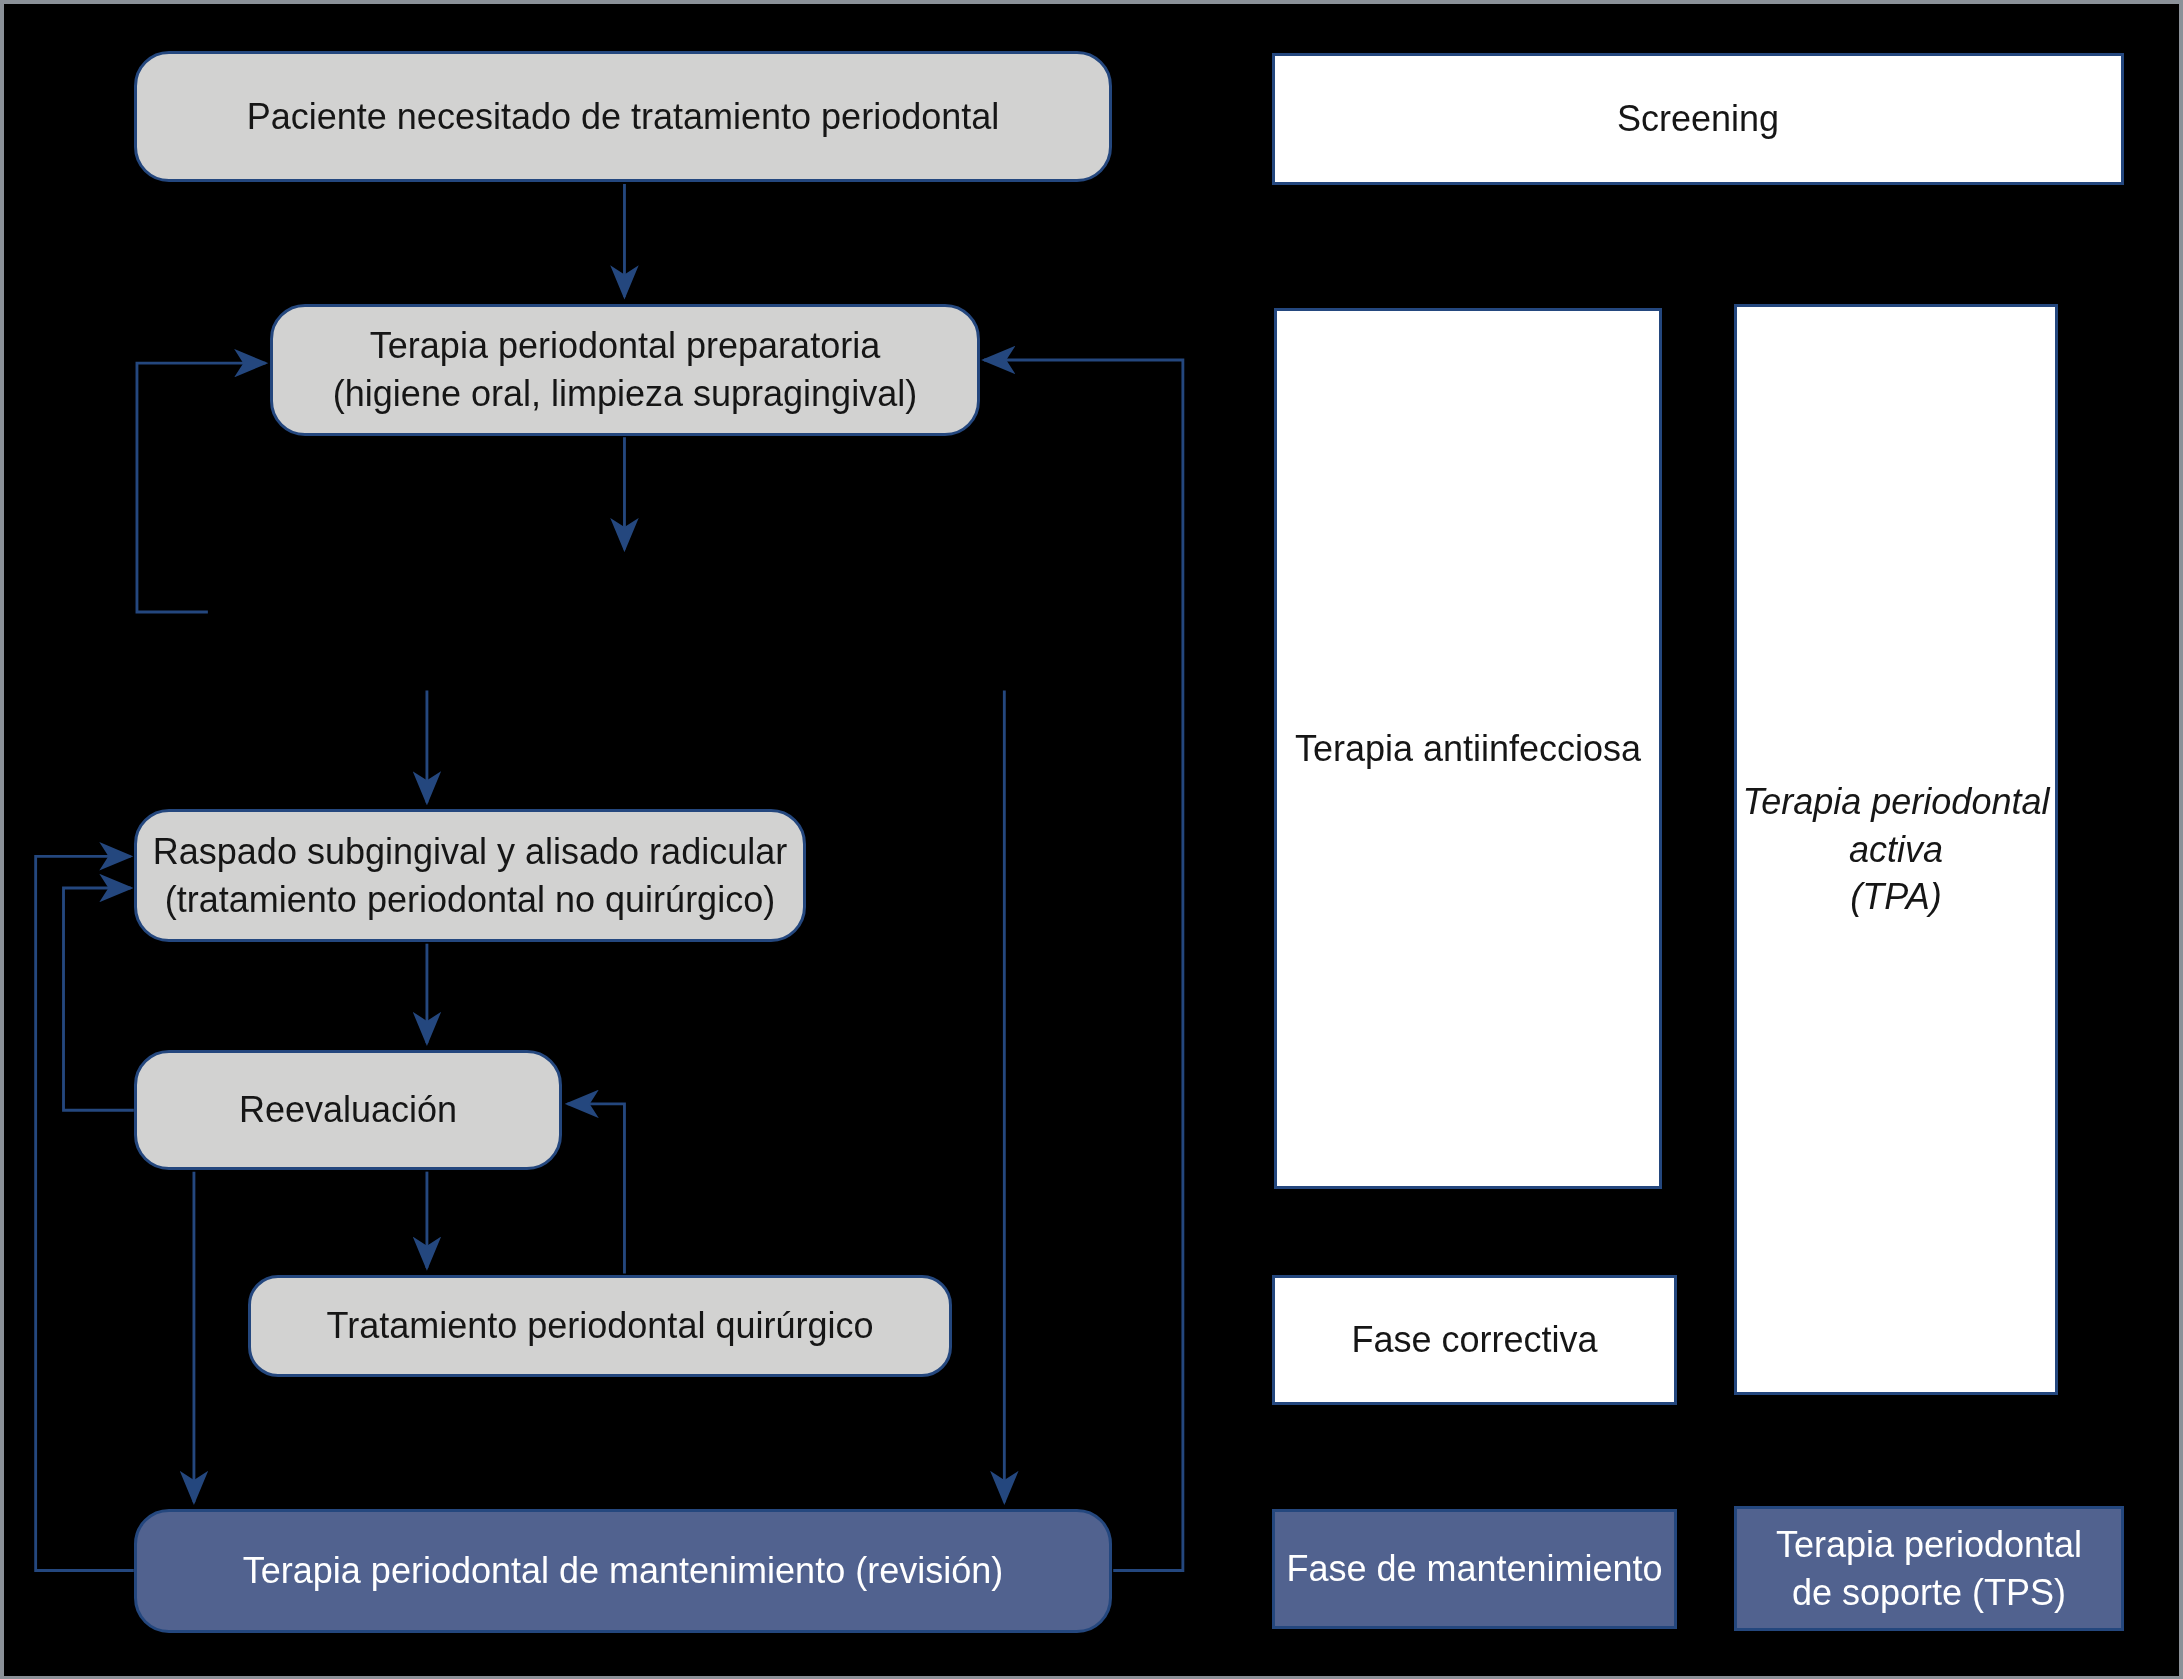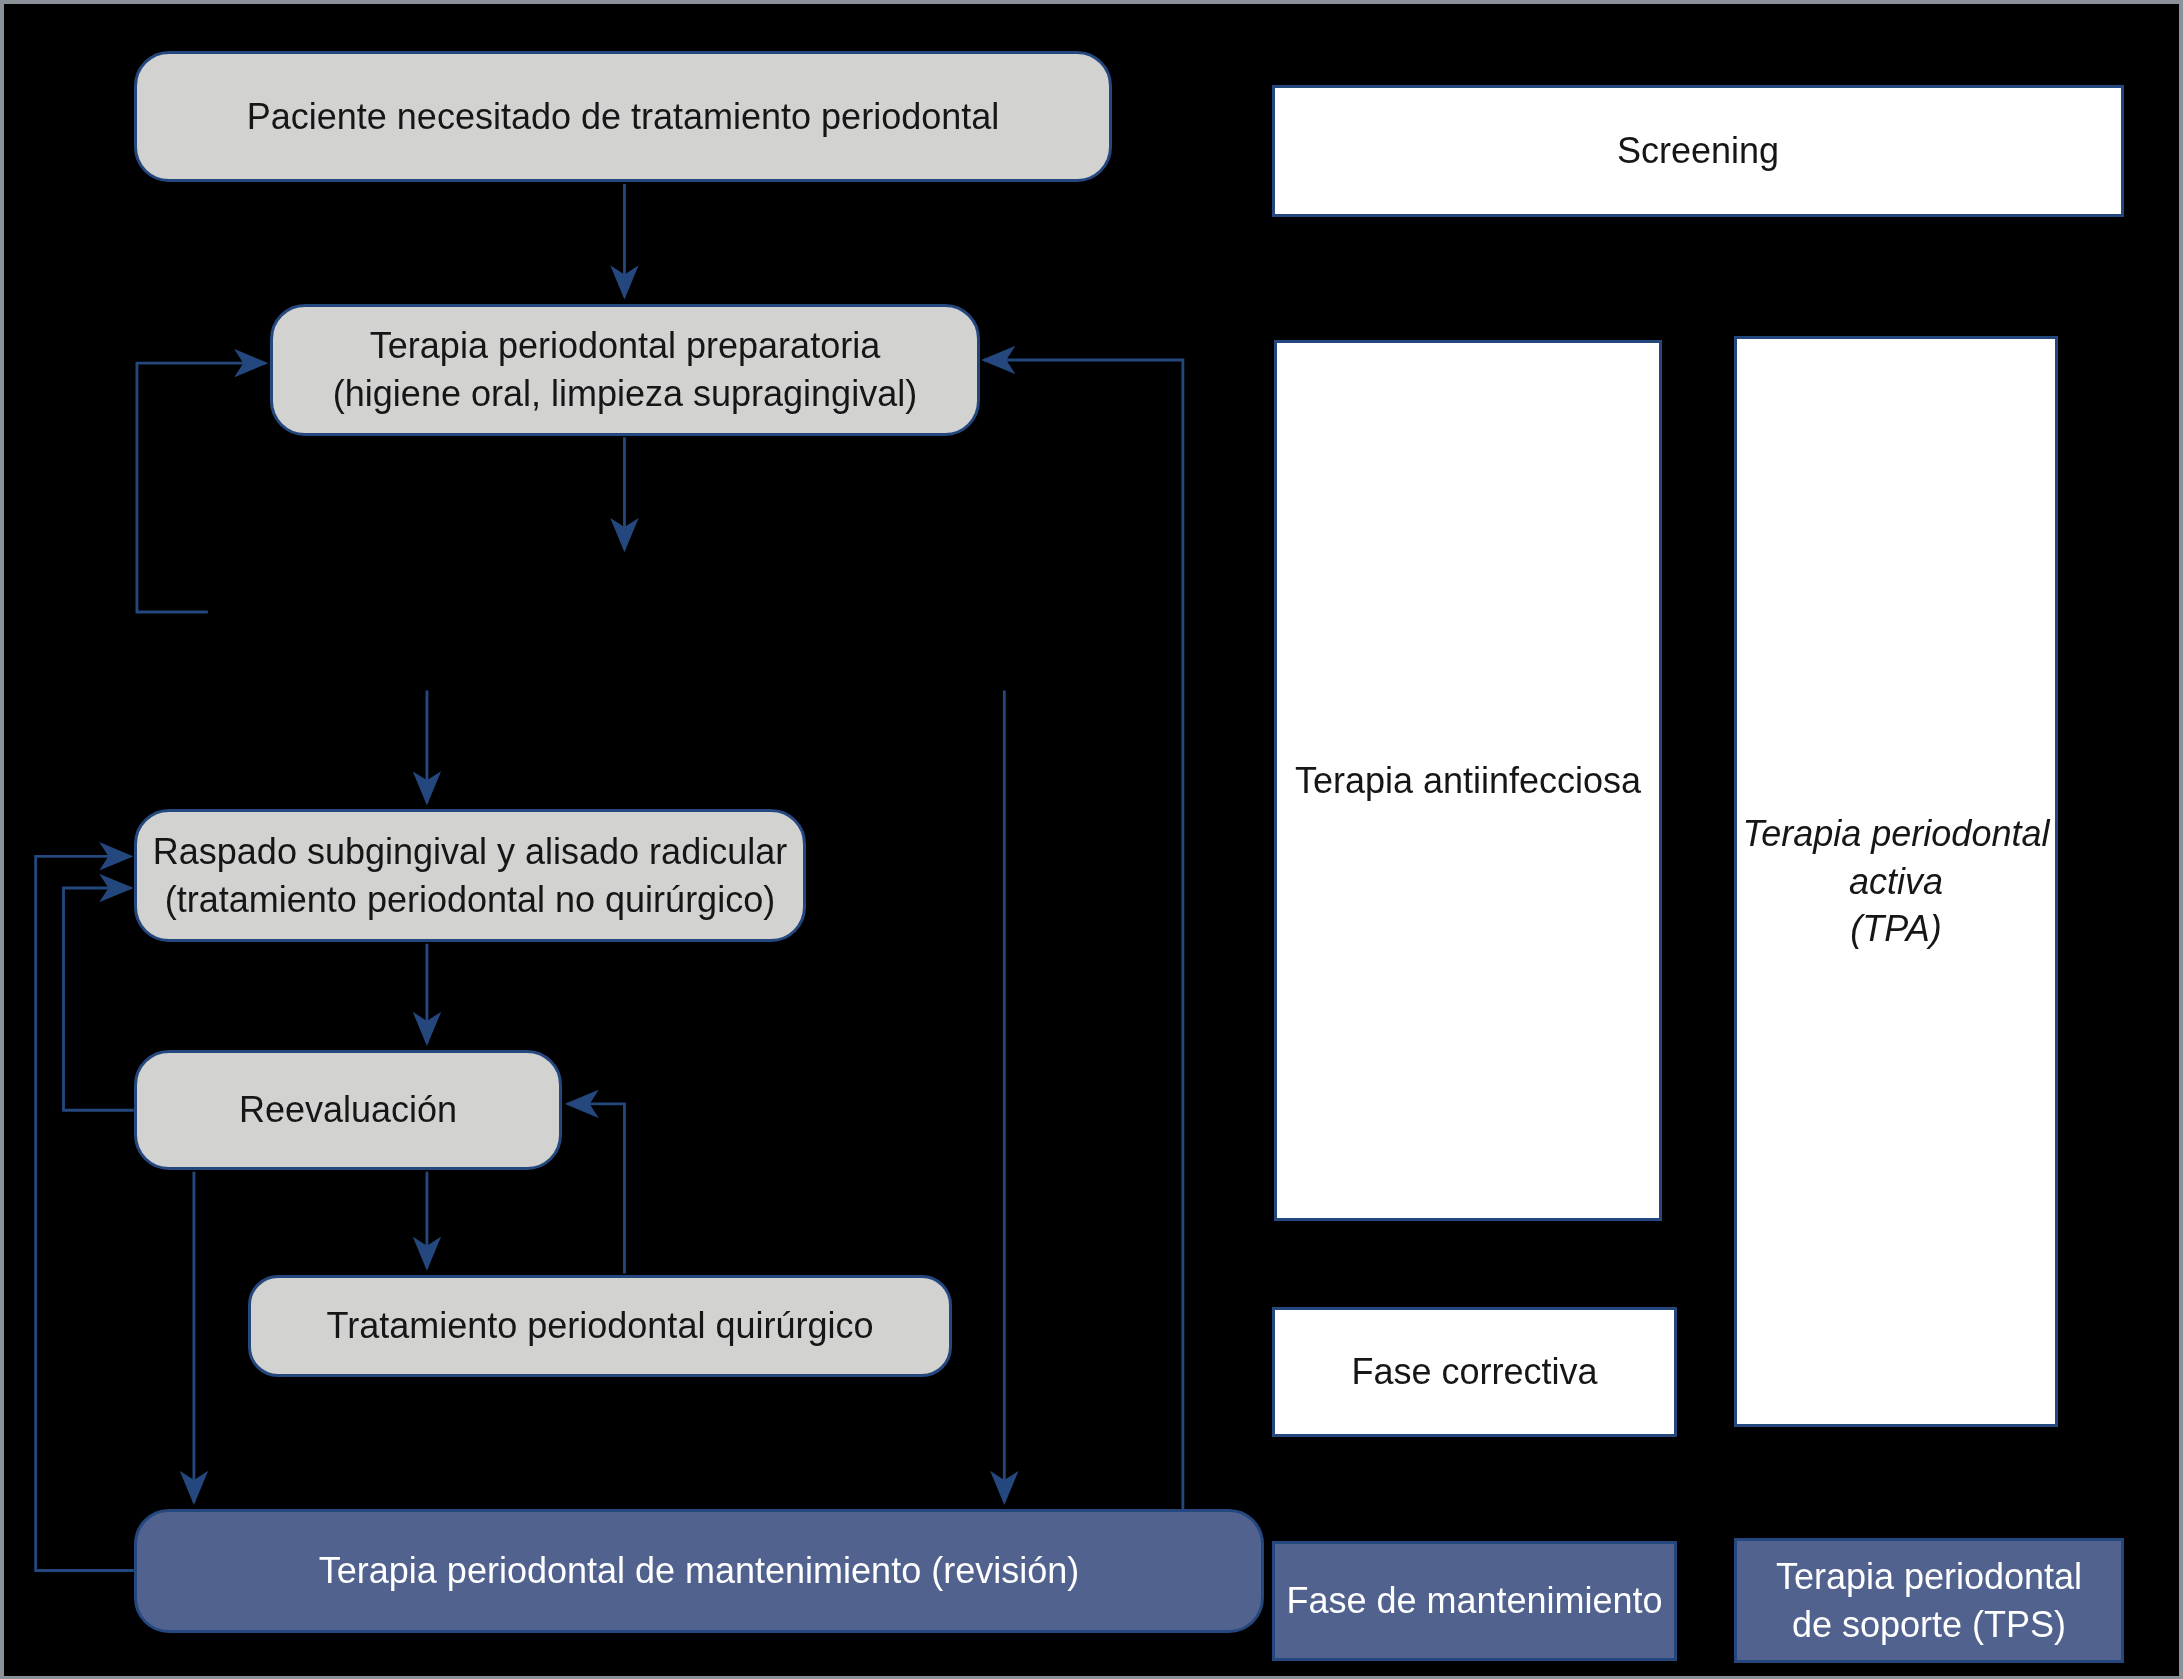--- a/index.html
+++ b/index.html
@@ -27,21 +27,20 @@
   }
   .node {
     background: #d2d2d1;
     border: 3.2px solid #24477e;
     border-radius: 35px;
   }
   .phase {
     background: #ffffff;
     border: 3.2px solid #24477e;
     border-radius: 0;
-    margin-top: 32px;
   }
   .blue {
     background: #51628f;
     color: #ffffff;
   }
   .lines span { display: block; }
   svg.wires { position: absolute; left: 0; top: 0; pointer-events: none; }
 </style>
 </head>
 <body>
@@ -96,21 +95,21 @@
         <span>Reevaluación</span>
       </div>
   </div>
 
   <div class="node" style="left:244px; top:1271px; width:704px; height:102px;border-radius:30px;">
     <div class="lines">
         <span>Tratamiento periodontal quirúrgico</span>
       </div>
   </div>
 
-  <div class="node blue" style="left:130px; top:1505px; width:1130px; height:124px;align-items:center;">
+  <div class="node blue" style="left:130px; top:1505px; width:978px; height:124px;align-items:center;">
     <div class="lines">
         <span>Terapia periodontal de mantenimiento (revisión)</span>
       </div>
   </div>
 
   <div class="phase" style="left:1268px; top:49px; width:852px; height:132px;">
     <div class="lines">
         <span>Screening</span>
       </div>
   </div>

